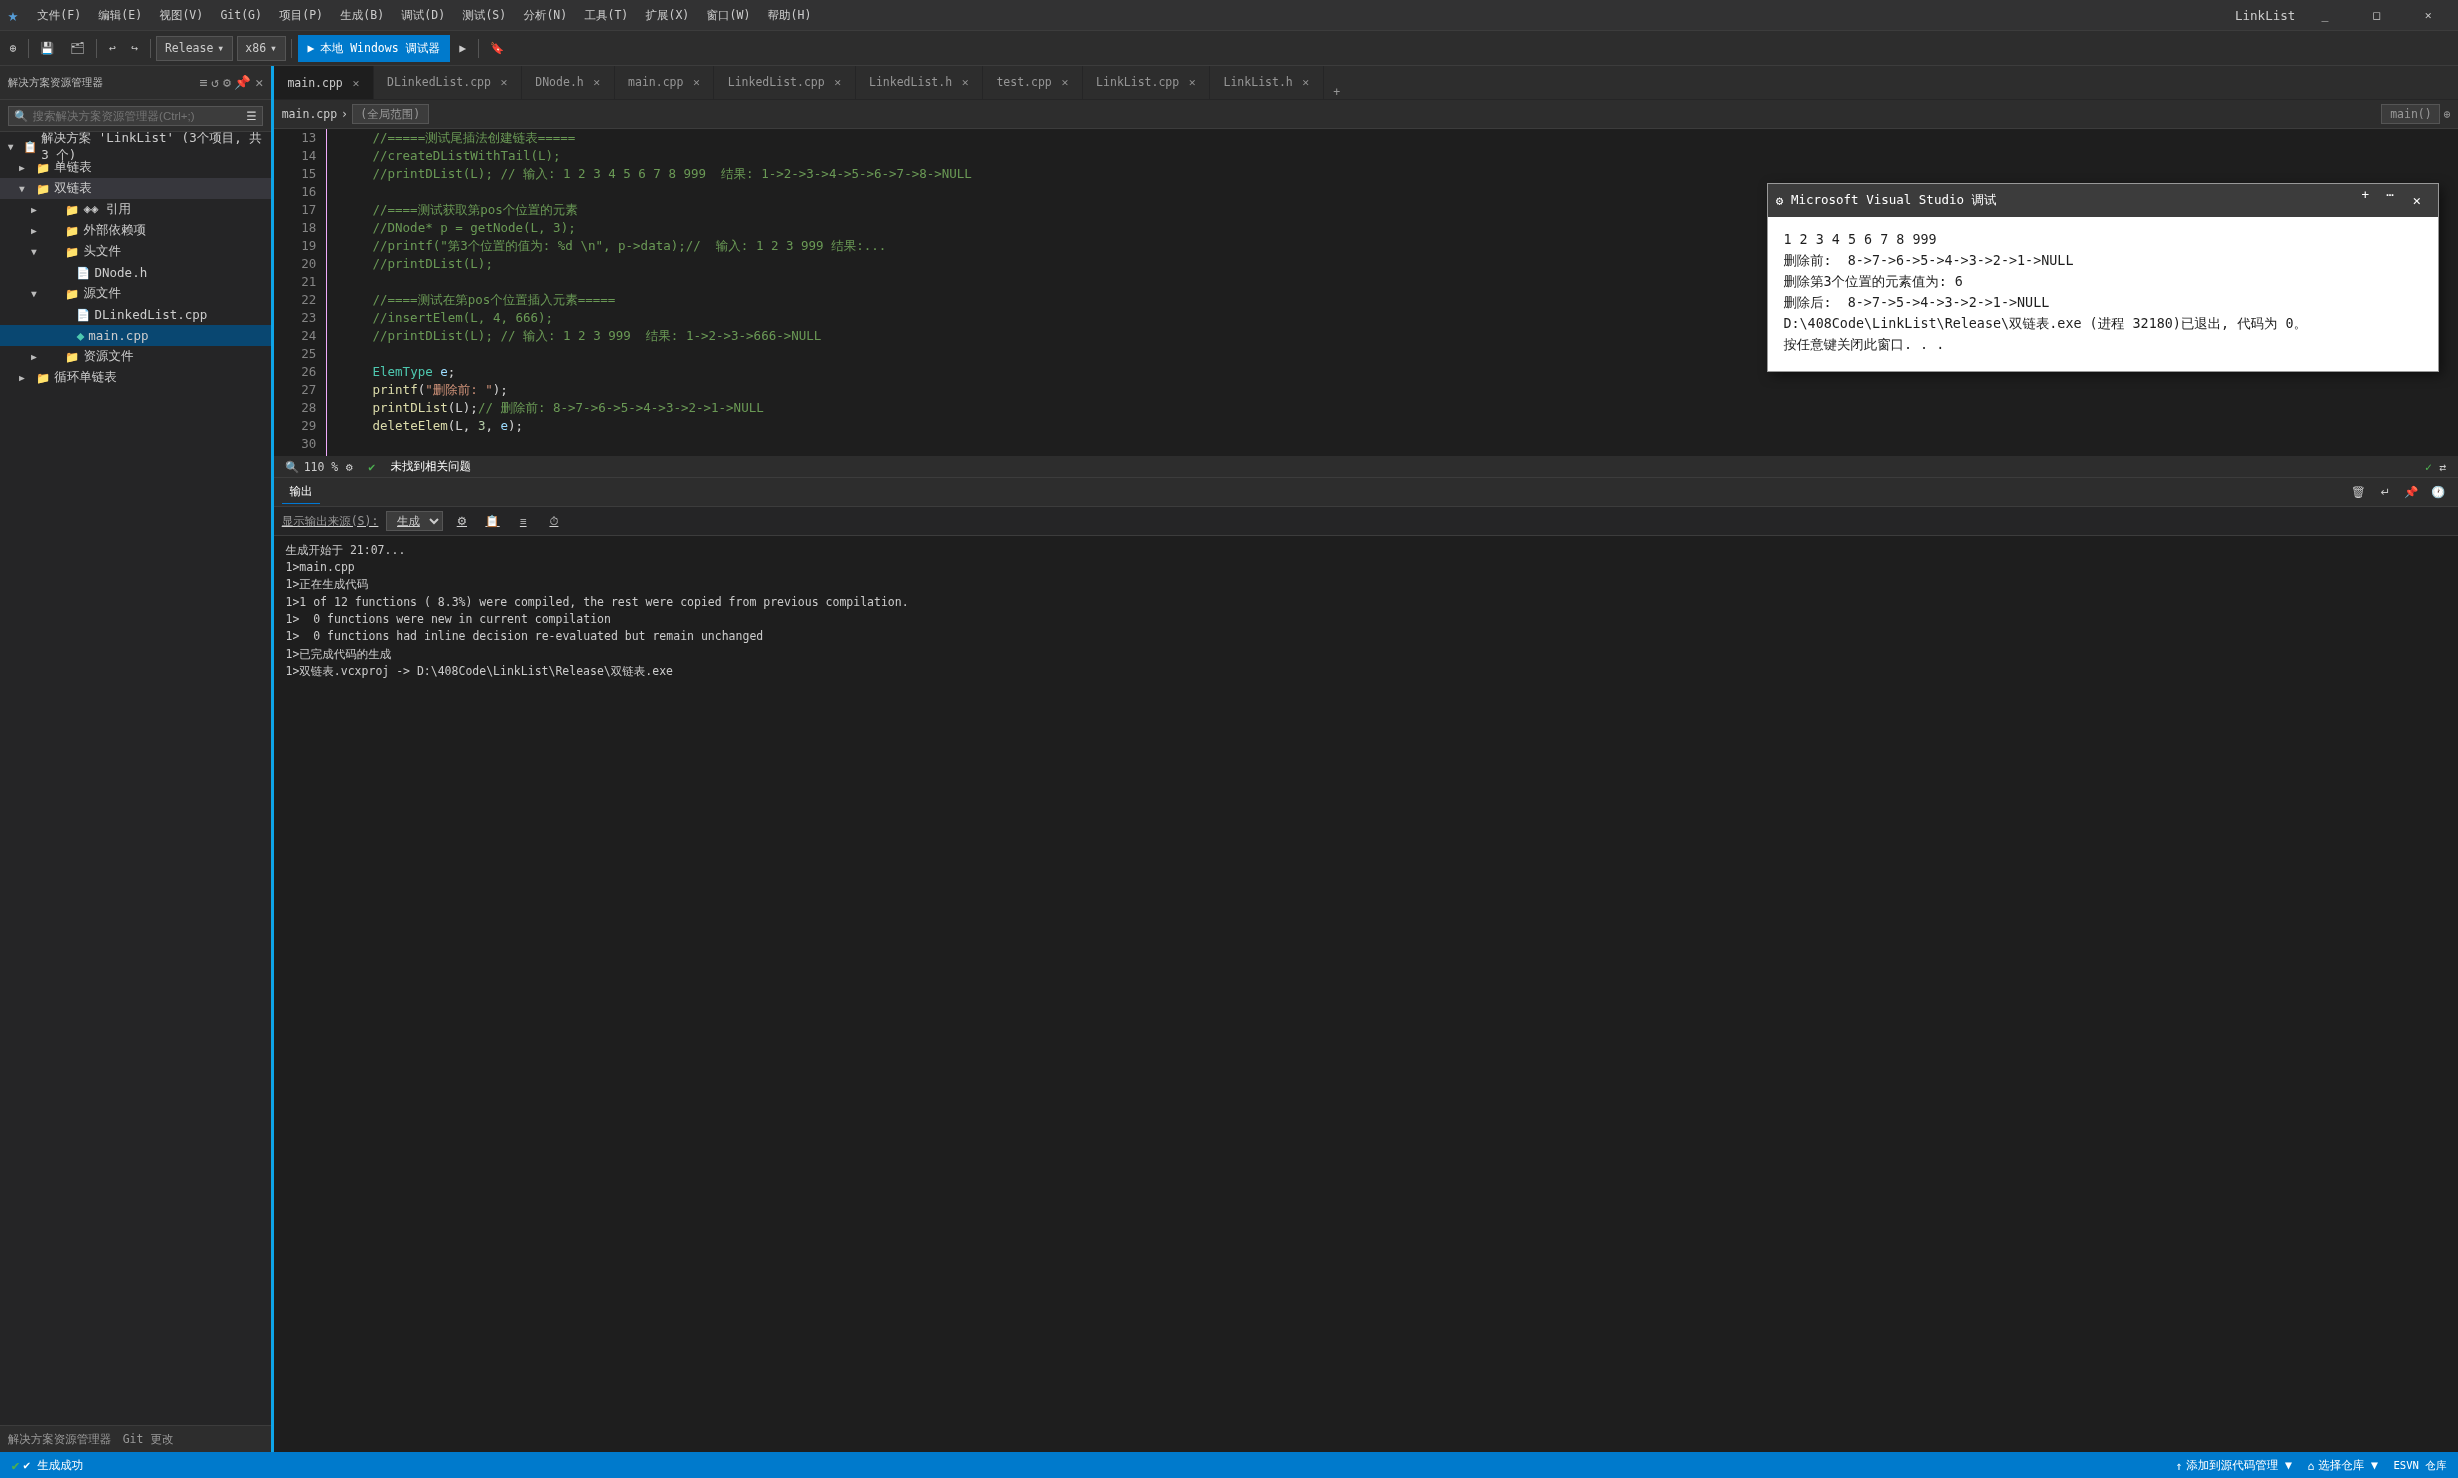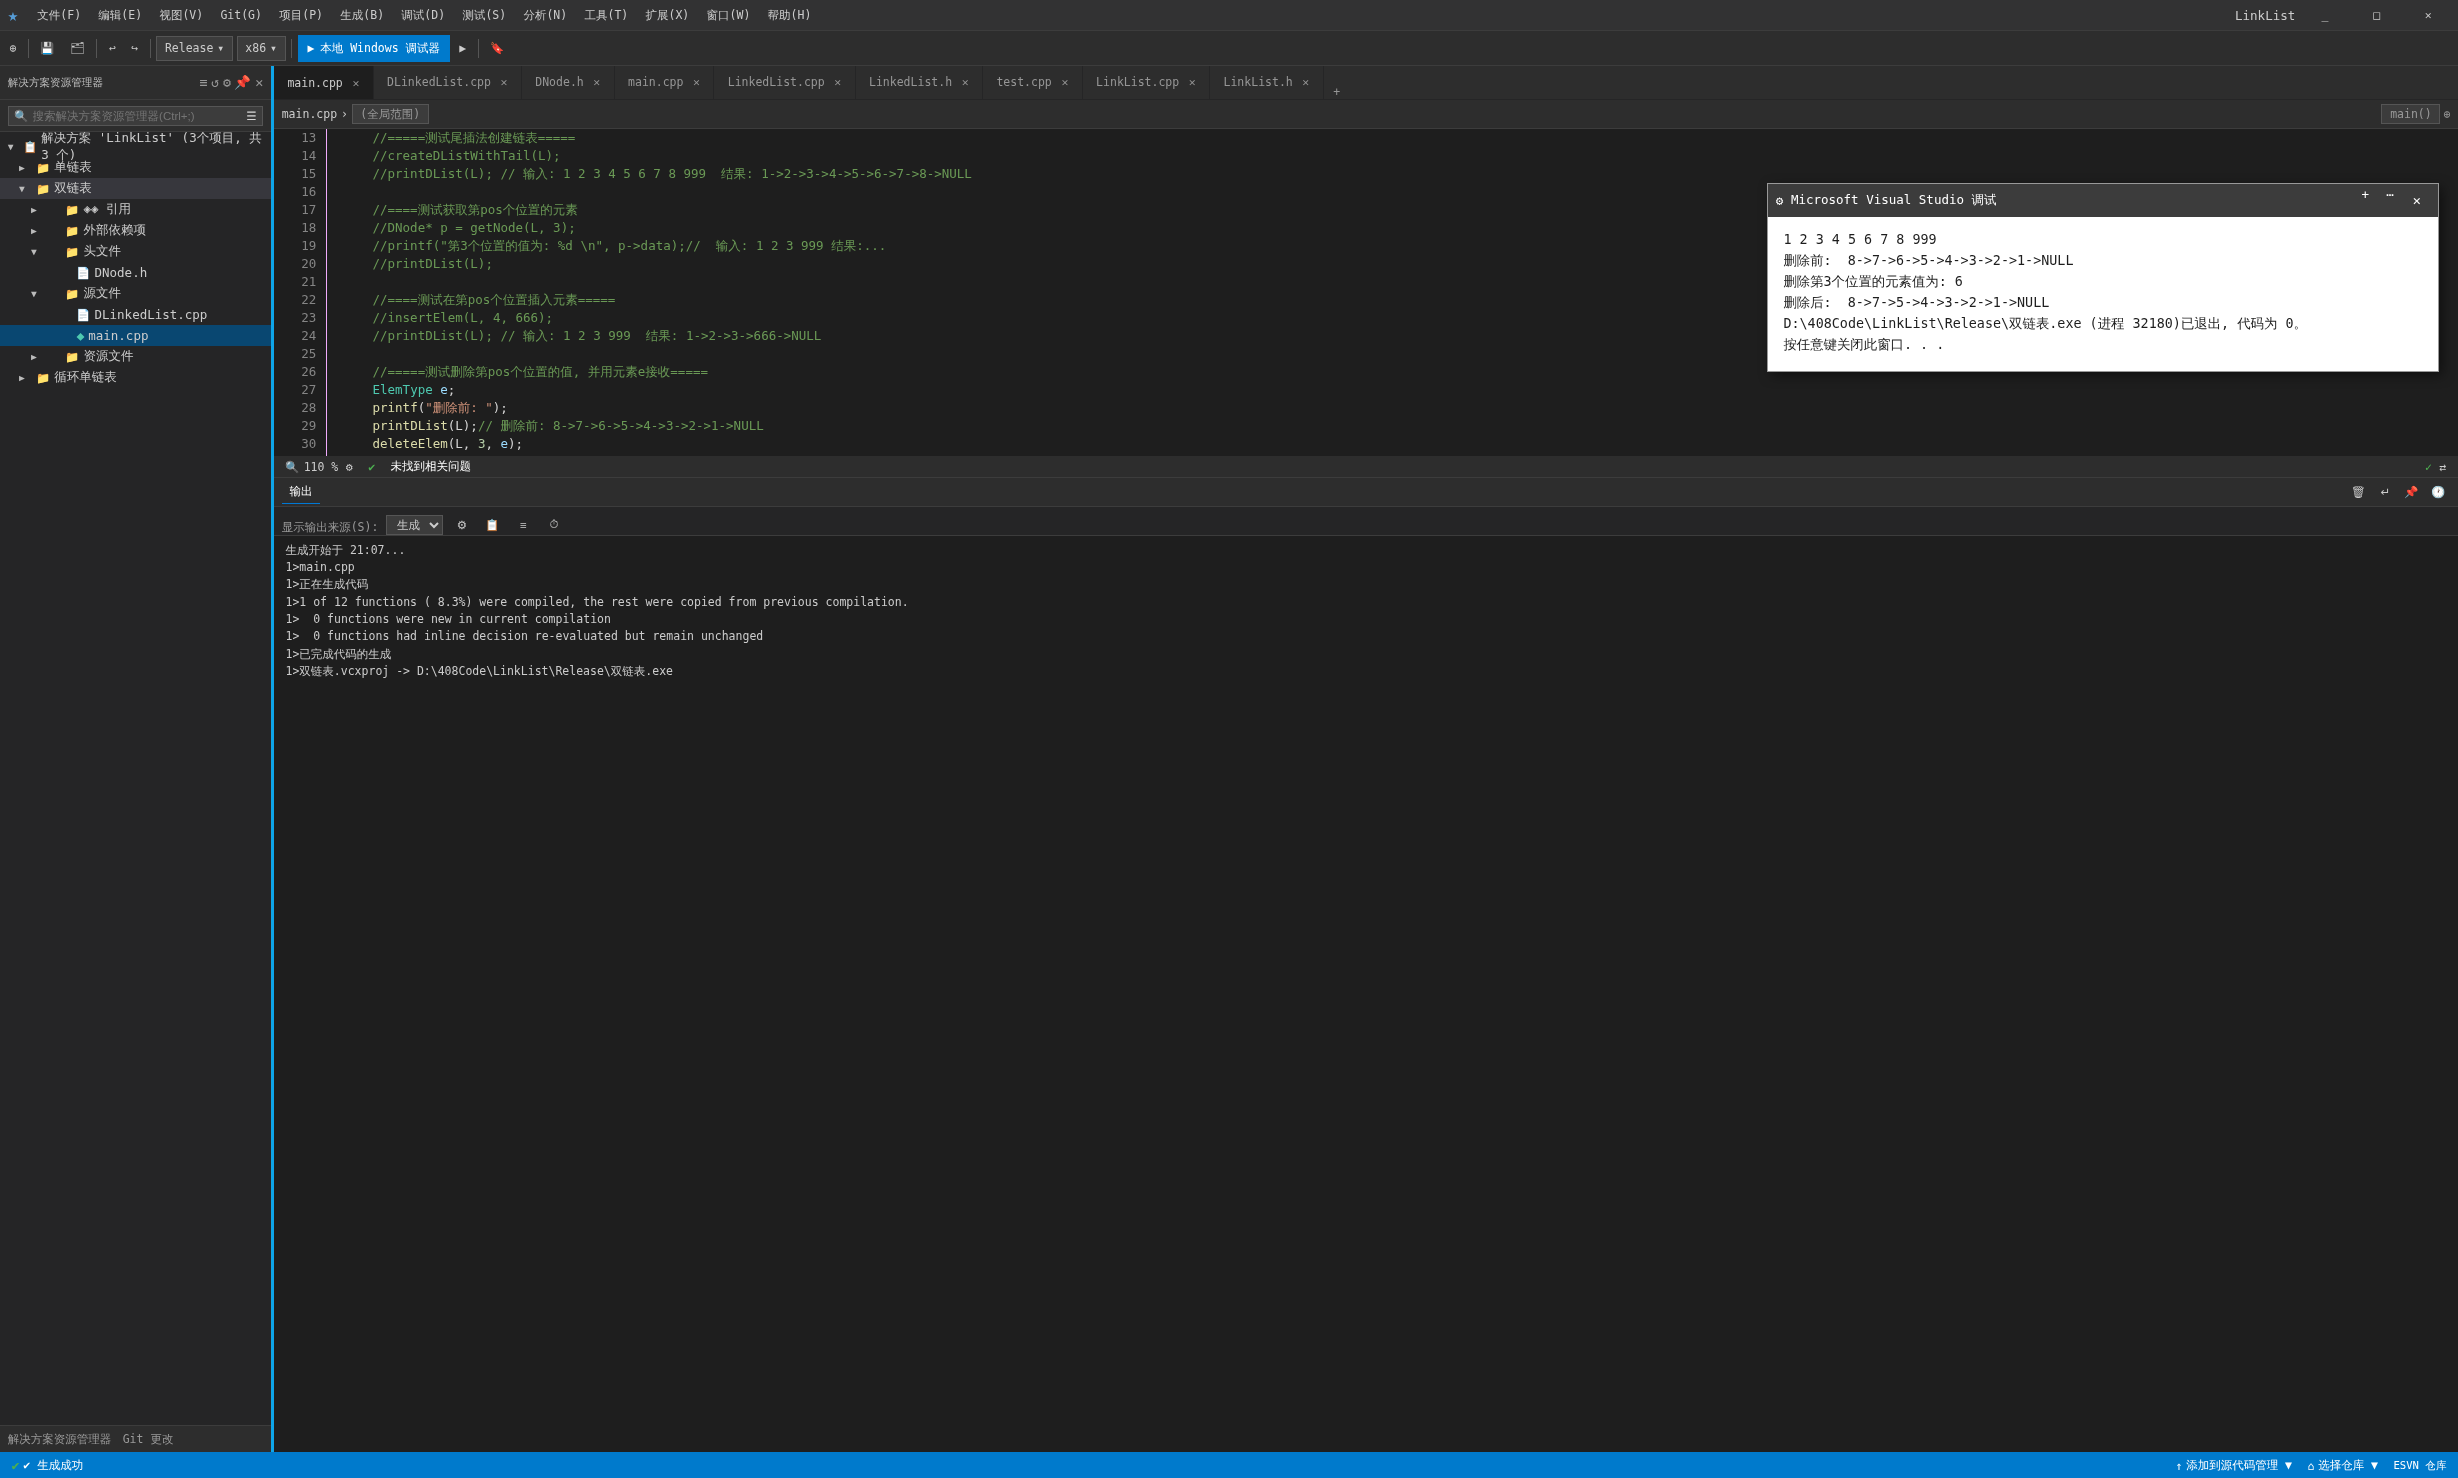--- a/index.html
+++ b/index.html
@@ -343,24 +343,25 @@
       display: flex;
       align-items: center;
       justify-content: center;
       font-size: 11.5px;
     }
 
     .output-toolbar {
       height: 29px;
       background: #252526;
       display: flex;
-      align-items: flex-end;
+      align-items: center;
       padding: 0 7.7px;
       gap: 7.7px;
       border-bottom: 1px solid #3c3c3c;
+      text-decoration: underline;
     }
     .output-source-label { color: #999; font-size: 11.5px; }
     .output-source-select {
       background: #3c3c3c;
       border: 1px solid #555;
       color: #ccc;
       padding: 1.9px 5.8px;
       font-size: 11.5px;
       cursor: pointer;
     }
@@ -681,21 +682,20 @@
         <div class="code-line"></div>
         <div class="code-line"><span class="c-comment">    //====测试获取第pos个位置的元素</span></div>
         <div class="code-line"><span class="c-comment">    //DNode* p = getNode(L, 3);</span></div>
         <div class="code-line"><span class="c-comment">    //printf("第3个位置的值为: %d \n", p-&gt;data);//  输入: 1 2 3 999 结果:...</span></div>
         <div class="code-line"><span class="c-comment">    //printDList(L);</span></div>
         <div class="code-line"></div>
         <div class="code-line"><span class="c-comment">    //====测试在第pos个位置插入元素=====</span></div>
         <div class="code-line"><span class="c-comment">    //insertElem(L, 4, 666);</span></div>
         <div class="code-line"><span class="c-comment">    //printDList(L); // 输入: 1 2 3 999  结果: 1-&gt;2-&gt;3-&gt;666-&gt;NULL</span></div>
         <div class="code-line"></div>
-        <div class="code-line"><span class="c-comment">    //=====测试删除第pos个位置的值, 并用元素e接收=====</span></div>
         <div class="code-line"><span>    </span><span class="c-type">ElemType</span><span> </span><span class="c-var">e</span><span>;</span></div>
         <div class="code-line"><span>    </span><span class="c-function">printf</span><span>(</span><span class="c-string">"删除前: "</span><span>);</span></div>
         <div class="code-line"><span>    </span><span class="c-function">printDList</span><span>(L);</span><span class="c-comment">// 删除前: 8-&gt;7-&gt;6-&gt;5-&gt;4-&gt;3-&gt;2-&gt;1-&gt;NULL</span></div>
         <div class="code-line"><span>    </span><span class="c-function">deleteElem</span><span>(L, </span><span class="c-number">3</span><span>, </span><span class="c-var">e</span><span>);</span></div>
 
       </div>
     </div>
 
     <div class="editor-status" style="background:#2d2d2d; color:#ccc;">
       <div class="status-zoom">

